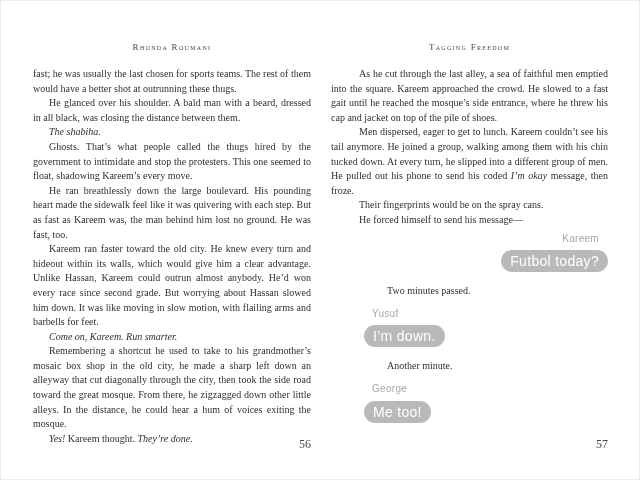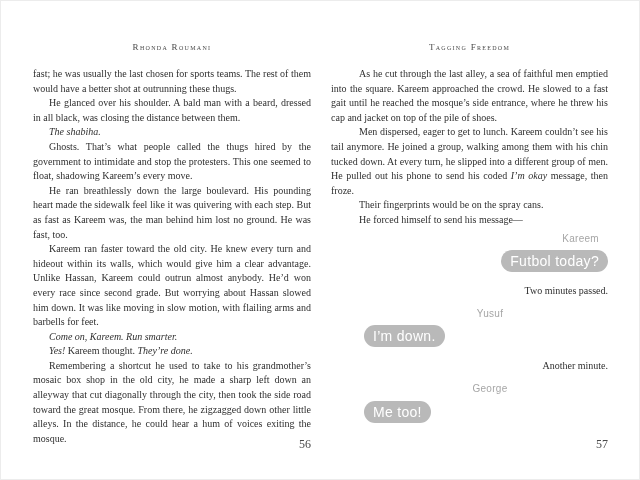--- a/index.html
+++ b/index.html
@@ -41,33 +41,33 @@
     font-size: 12px;
     color: var(--heading, #4a4a4a);
   }
 
   .chat-block {
     margin-left: 33px;
     font-family: "Liberation Sans", sans-serif;
   }
   .chat-narration {
     font-family: "Liberation Serif", serif;
-    text-align: right;
+    text-align: left;
     text-indent: 23px !important;
     margin: 12px 0 1px;
   }
   .chat-label {
     font-size: 10px;
     color: var(--label, #a6a6a6);
     margin: 8px 0 4px;
     letter-spacing: 0.3px;
   }
   .chat-block > .chat-label:first-child { margin-top: 4px; }
   .chat-label.right { text-align: right; padding-right: 9px; }
-  .chat-label.left  { text-align: center;  padding-left: 8px; }
+  .chat-label.left  { text-align: left;  padding-left: 8px; }
   .bubble-row { display: flex; margin: 0 0 2px; }
   .bubble-row.right { justify-content: flex-end; }
   .bubble-row.left  { justify-content: flex-start; }
   .bubble {
     background: var(--bubble-bg, #b9b9b9);
     color: var(--bubble-text, #ffffff);
     font-size: 14px;
     line-height: 12px;
     padding: 5px 9px;
     border-radius: 12px;
@@ -80,22 +80,22 @@
 <div class="page page-left">
   <div class="running-head">Rhonda Roumani</div>
   <div class="body-text">
       <p class="para noindent"><span>fast; he was usually the last chosen for sports teams. The rest of them would have a better shot at outrunning these thugs.</span></p>
       <p class="para"><span>He glanced over his shoulder. A bald man with a beard, dressed in all black, was closing the distance between them.</span></p>
       <p class="para"><i>The shabiha.</i></p>
       <p class="para"><span>Ghosts. That’s what people called the thugs hired by the government to intimidate and stop the protesters. This one seemed to float, shadowing Kareem’s every move.</span></p>
       <p class="para"><span>He ran breathlessly down the large boulevard. His pounding heart made the sidewalk feel like it was quivering with each step. But as fast as Kareem was, the man behind him lost no ground. He was fast, too.</span></p>
       <p class="para"><span>Kareem ran faster toward the old city. He knew every turn and hideout within its walls, which would give him a clear advantage. Unlike Hassan, Kareem could outrun almost anybody. He’d won every race since second grade. But worrying about Hassan slowed him down. It was like moving in slow motion, with flailing arms and barbells for feet.</span></p>
       <p class="para"><i>Come on, Kareem. Run smarter.</i></p>
+      <p class="para"><span>Remembering a shortcut he used to take to his grandmother’s mosaic box shop in the old city, he made a sharp left down an alleyway that cut diagonally through the city, then took the side road toward the great mosque. From there, he zigzagged down other little alleys. In the distance, he could hear a hum of voices exiting the mosque.</span></p>
       <p class="para"><i>Yes!</i><span> Kareem thought. </span><i>They’re done.</i></p>
-      <p class="para"><span>Remembering a shortcut he used to take to his grandmother’s mosaic box shop in the old city, he made a sharp left down an alleyway that cut diagonally through the city, then took the side road toward the great mosque. From there, he zigzagged down other little alleys. In the distance, he could hear a hum of voices exiting the mosque.</span></p>
     </div>
   <div class="folio">56</div>
 </div>
 
 <div class="page page-right">
   <div class="running-head">Tagging Freedom</div>
   <div class="body-text">
     <div>
         <p class="para"><span>As he cut through the last alley, a sea of faithful men emptied into the square. Kareem approached the crowd. He slowed to a fast gait until he reached the mosque’s side entrance, where he threw his cap and jacket on top of the pile of shoes.</span></p>
         <p class="para"><span>Men dispersed, eager to get to lunch. Kareem couldn’t see his tail anymore. He joined a group, walking among them with his chin tucked down. At every turn, he slipped into a different group of men. He pulled out his phone to send his coded </span><i>I’m okay</i><span> message, then froze.</span></p>

